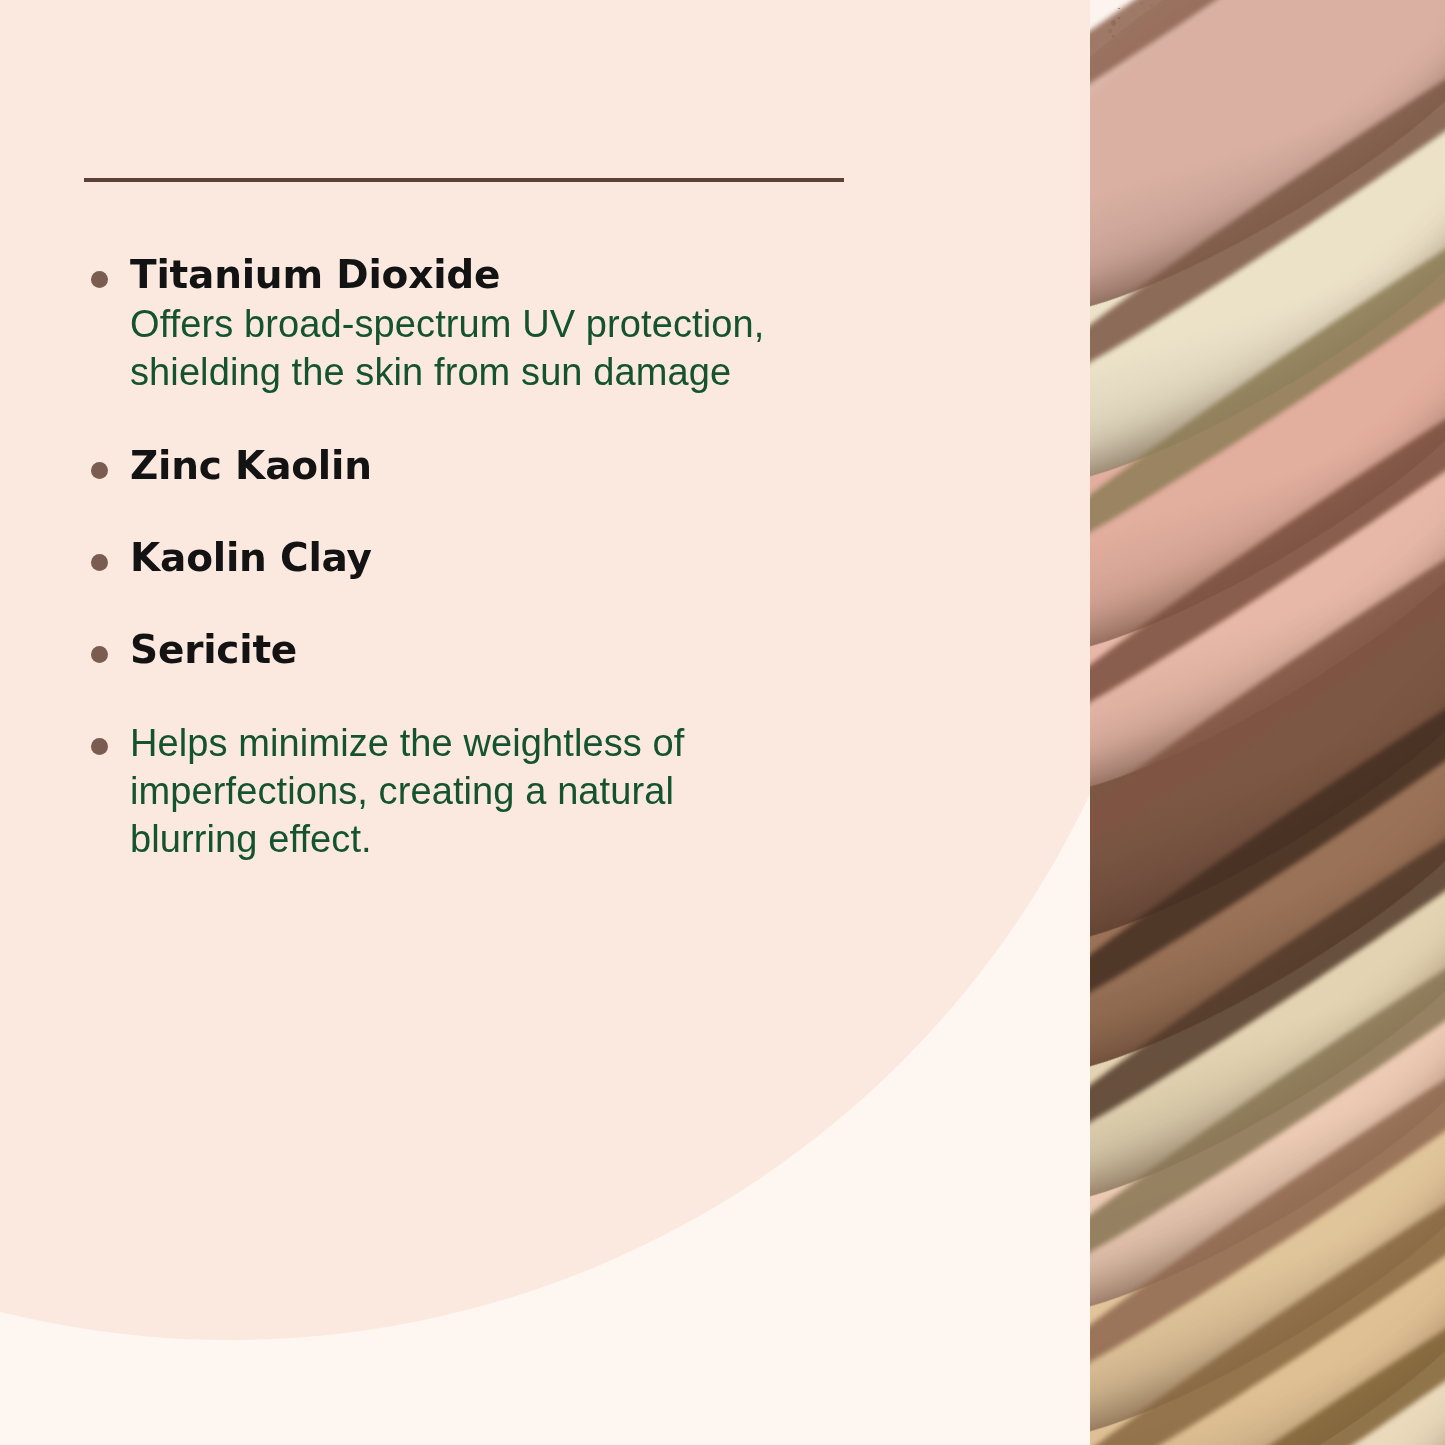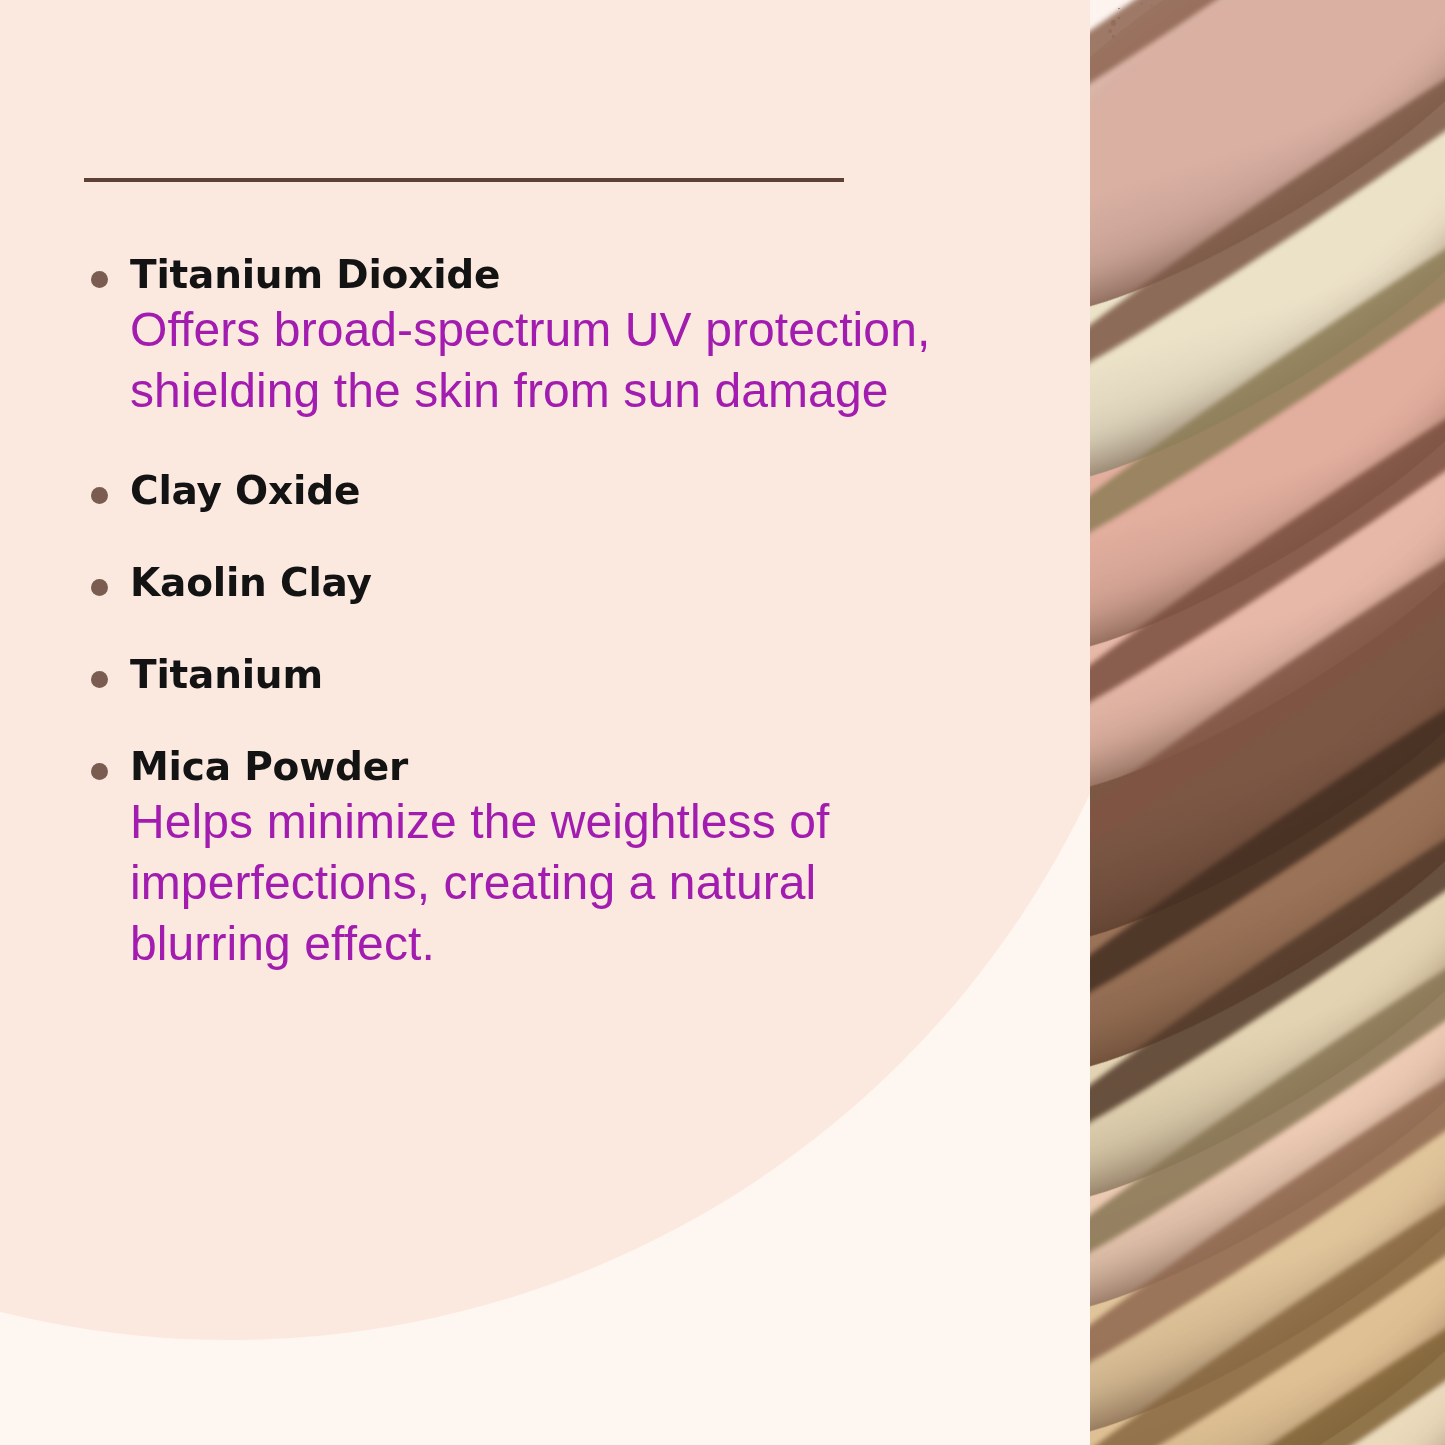--- a/index.html
+++ b/index.html
@@ -109,25 +109,25 @@
     font-size: 39px;
     font-weight: 700;
     letter-spacing: -0.2px;
     line-height: 1.18;
     color: #131313;
   }
 
   .ingredient-desc {
     margin: 2px 0 0 0;
     font-family: "Liberation Sans", sans-serif;
-    font-size: 48px;
+    font-size: 38px;
     font-weight: 300;
     line-height: 1.27;
     letter-spacing: 0.1px;
-    color: #a21caf;
+    color: #14532d;
     white-space: pre-line;
   }
 
   
   #powder-panel {
     position: absolute;
     right: 0;
     top: 0;
     width: 355px;
     height: 1445px;
@@ -213,36 +213,35 @@
 
       <li class="ingredient-item" data-name="list-item">
         <span class="bullet-dot" data-name="bullet-dot-icon"></span>
         <p class="ingredient-name" data-name="ingredient-name">Titanium Dioxide</p>
         <p class="ingredient-desc" data-name="ingredient-description">Offers broad-spectrum UV protection,
 shielding the skin from sun damage</p>
       </li>
 
       <li class="ingredient-item" data-name="list-item">
         <span class="bullet-dot" data-name="bullet-dot-icon"></span>
-        <p class="ingredient-name" data-name="ingredient-name">Clay Oxide</p>
+        <p class="ingredient-name" data-name="ingredient-name">Zinc Kaolin</p>
       </li>
 
       <li class="ingredient-item" data-name="list-item">
         <span class="bullet-dot" data-name="bullet-dot-icon"></span>
         <p class="ingredient-name" data-name="ingredient-name">Kaolin Clay</p>
       </li>
 
       <li class="ingredient-item" data-name="list-item">
         <span class="bullet-dot" data-name="bullet-dot-icon"></span>
-        <p class="ingredient-name" data-name="ingredient-name">Titanium</p>
+        <p class="ingredient-name" data-name="ingredient-name">Sericite</p>
       </li>
 
       <li class="ingredient-item" data-name="list-item">
         <span class="bullet-dot" data-name="bullet-dot-icon"></span>
-        <p class="ingredient-name" data-name="ingredient-name">Mica Powder</p>
         <p class="ingredient-desc" data-name="ingredient-description">Helps minimize the weightless of
 imperfections, creating a natural
 blurring effect.</p>
       </li>
 
     </ul>
   </div>
 
   <div id="powder-panel" data-name="powder-swatch-photo">
     <div id="swatch-stack" data-name="powder-swatch-stack">

